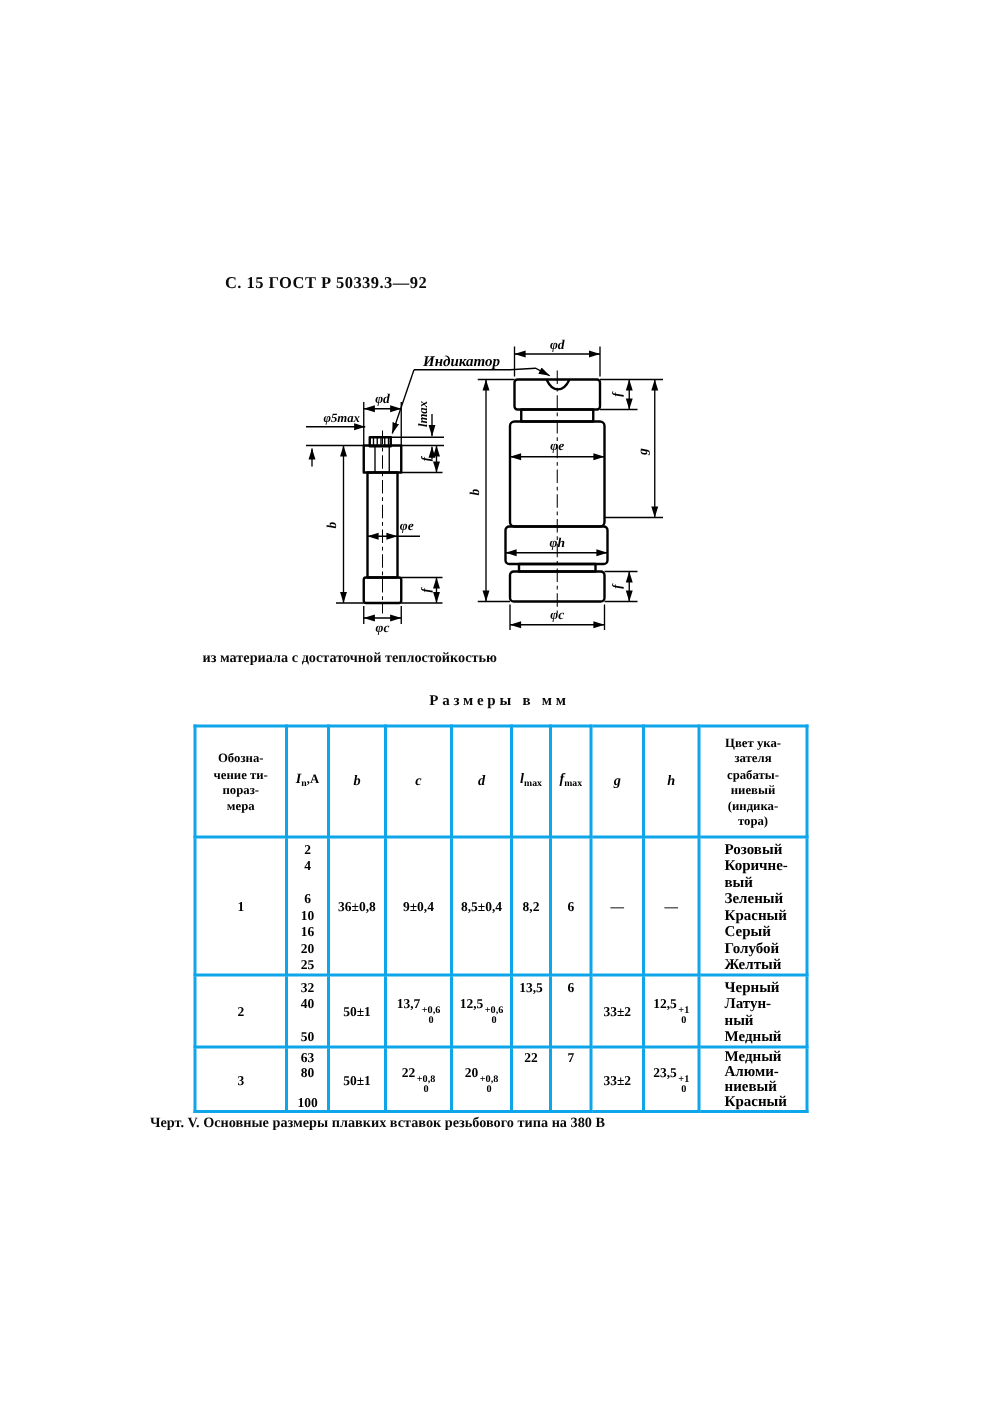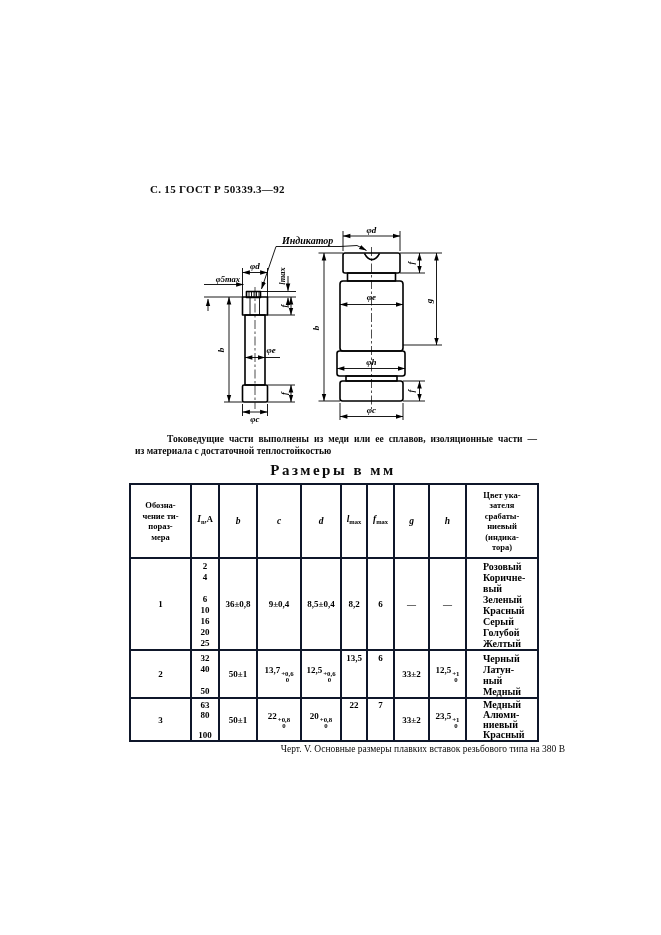--- a/index.html
+++ b/index.html
@@ -21,40 +21,40 @@
   .dim{font:italic 700 9px "Liberation Serif", serif;fill:#000;}
   .dim-small{font:italic 700 8.5px "Liberation Serif", serif;fill:#000;}
   .callout{font:italic 700 10px "Liberation Serif", serif;fill:#000;}
   
   .note{
     left:135px;top:434px;width:402px;font-size:9.5px;line-height:11.5px;font-weight:700;
   }
   .note .l1{text-indent:32px;text-align:justify;text-align-last:justify;}
   .note .l2{text-align:left;}
   .sizes-heading{
-    left:129px;top:462px;width:408px;text-align:center;font-size:15px;font-weight:700;letter-spacing:2.5px;
+    left:129px;top:462px;width:408px;text-align:center;font-size:10px;font-weight:700;letter-spacing:2.5px;
   }
   
   .gtable{
     left:129px;top:483px;border-collapse:collapse;table-layout:fixed;
     font-family:"Liberation Serif", serif;font-weight:700;font-size:9px;line-height:11px;color:#000;
   }
-  .gtable td{border:2px solid #0f172a;padding:0;text-align:center;vertical-align:middle;overflow:hidden;}
+  .gtable td{border:2px solid #0ea5e9;padding:0;text-align:center;vertical-align:middle;overflow:hidden;}
   .gtable .hd{font-size:8.5px;line-height:10.5px;font-weight:700;}
   .gtable .hd-it{font-style:italic;font-size:9.5px;}
   .gtable sub{font-size:6.5px;vertical-align:-2px;}
   .gtable .v-top{vertical-align:top;padding-top:2px;}
   .gtable .cur{vertical-align:top;padding-top:2px;}
   .gtable .colors{vertical-align:top;padding-top:2px;text-align:left;padding-left:16px;font-size:10px;margin-left:26px;}
   .gtable .lh10{line-height:10px;padding-top:1px;}
   .tv{white-space:nowrap;}
   .tol{display:inline-flex;flex-direction:column;vertical-align:-3px;font-size:6.8px;line-height:6.5px;margin-left:1px;font-weight:700;font-style:normal;}
   .tol .sub{text-align:center;}
   .caption{
-    left:100px;top:744px;width:465px;text-align:right;font-size:9.5px;font-weight:400;
+    left:100px;top:744px;width:465px;text-align:left;font-size:9.5px;font-weight:700;
   }
 </style>
 </head>
 <body>
 
 <div class="abs page-header">С. 15 ГОСТ Р 50339.3—92</div>
 
 <svg class="abs figure-svg" width="280" height="205" viewBox="185 225 280 205" xmlns="http://www.w3.org/2000/svg">
   <defs>
     <marker id="mE" markerWidth="9" markerHeight="7" refX="7.4" refY="3" orient="auto" markerUnits="userSpaceOnUse">
@@ -176,21 +176,20 @@
 
     <line class="dimline" x1="337" y1="368.5" x2="405" y2="368.5" marker-start="url(#mS)" marker-end="url(#mE)"></line>
     <text class="dim" x="371.5" y="364.5" text-anchor="middle">φh</text>
 
     <line class="dimline" x1="340" y1="416.5" x2="403" y2="416.5" marker-start="url(#mS)" marker-end="url(#mE)"></line>
     <text class="dim" x="371.5" y="412.5" text-anchor="middle">φc</text>
   </g>
 </svg>
 
 <div class="abs note">
-  <div class="l1">Токоведущие части выполнены из меди или ее сплавов, изоляционные части —</div>
   <div class="l2">из материала с достаточной теплостойкостью</div>
 </div>
 
 <div class="abs sizes-heading">Размеры в мм</div>
 
 <table class="abs gtable">
   <colgroup>
     <col style="width:61px">
       <col style="width:28px">
       <col style="width:38px">

